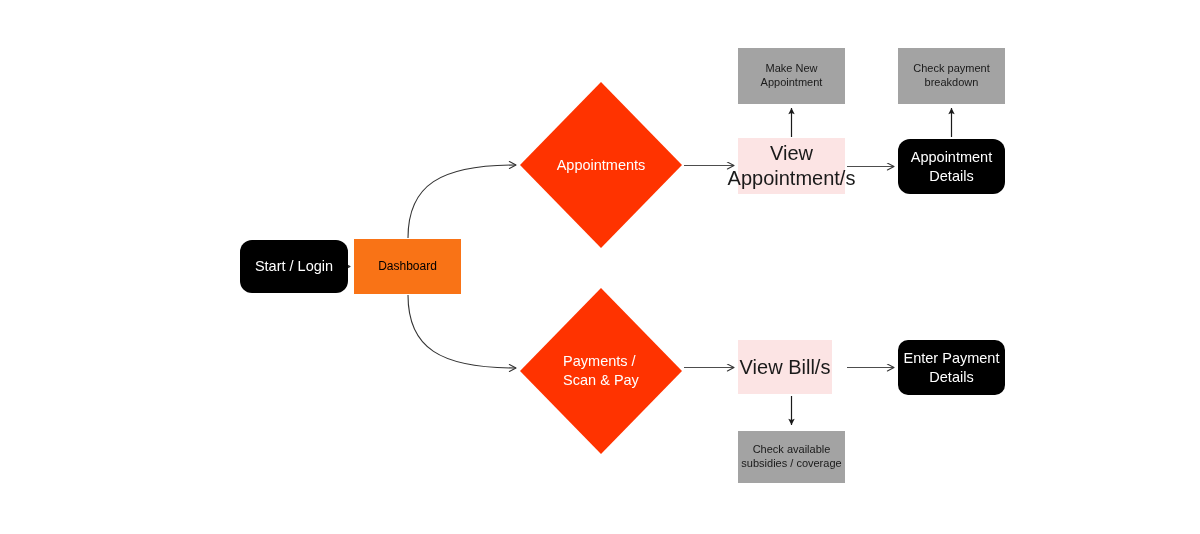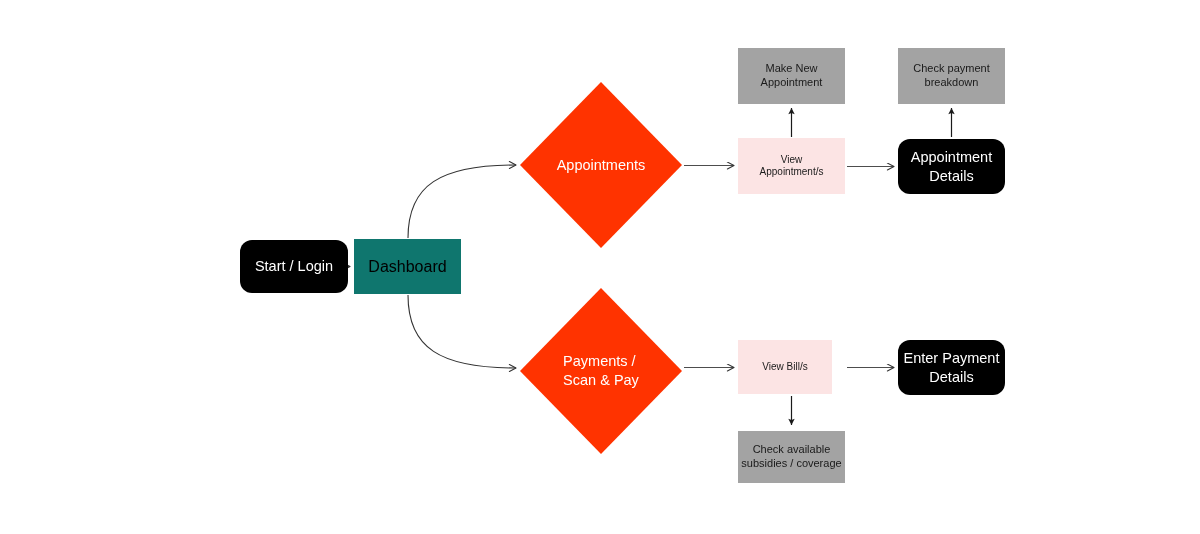--- a/index.html
+++ b/index.html
@@ -27,28 +27,28 @@
     line-height: 1.25;
     white-space: pre-line;
   }
   .node-dark {
     background: #000000;
     color: #ffffff;
     border-radius: 12px;
     font-size: 14.5px;
   }
   .node-orange {
-    background: #0f766e;
+    background: #f97316;
     color: #000000;
-    font-size: 16px;
+    font-size: 12px;
   }
   .node-pink {
     background: #FCE4E4;
     color: #1a1a1a;
-    font-size: 10px;
+    font-size: 20px;
   }
   .node-blue {
     background: #a3a3a3;
     color: #1a1a1a;
     font-size: 11px;
   }
   .diamond-wrap {
     position: absolute;
   }
   .diamond-shape {
@@ -173,21 +173,21 @@
 
   <div class="node node-dark" style="left:898px; top:139px; width:107px; height:55px;">
     <span>Appointment
 Details</span>
   </div>
 
   <div class="node node-pink" style="left:738px; top:340px; width:94px; height:54px;">
     <span>View Bill/s</span>
   </div>
 
-  <div class="node node-dark" style="left:898px; top:340px; width:107px; height:55px;">
+  <div class="node node-dark" style="left:898px; top:340px; width:107px; height:55px;border-radius:10px;">
     <span>Enter Payment
 Details</span>
   </div>
 
   <div class="node node-blue" style="left:738px; top:431px; width:107px; height:52px;">
     <span>Check available
 subsidies / coverage</span>
   </div>
 
 </div>

